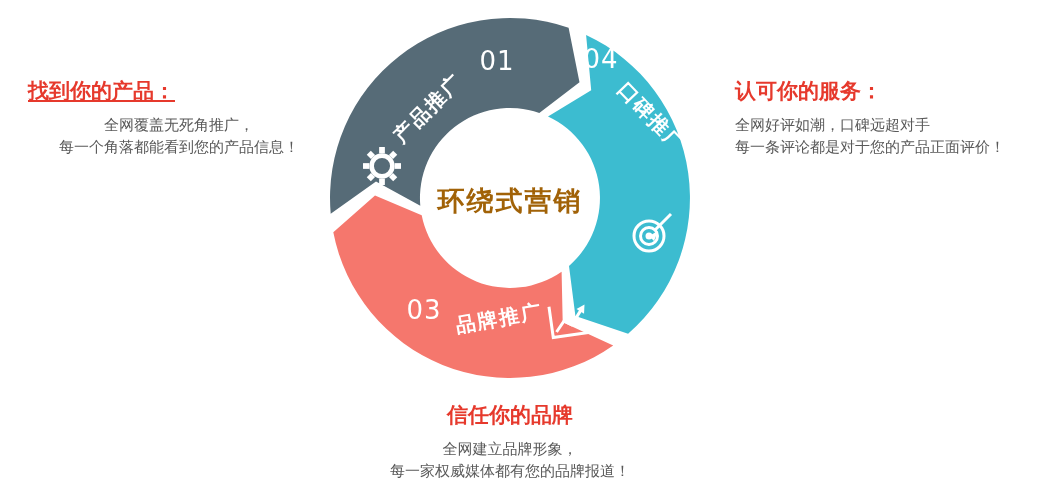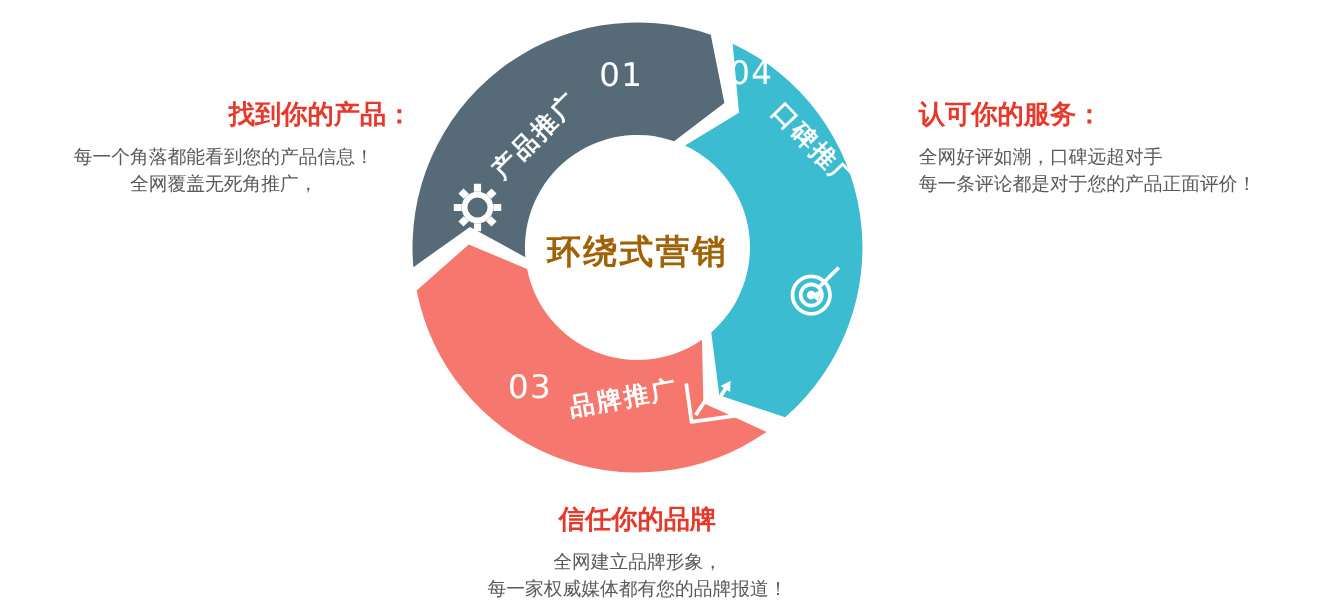--- a/index.html
+++ b/index.html
@@ -40,21 +40,21 @@
   }
 
   .callout { color:#595959; font-size:15px; line-height:1.5; }
   .callout .heading {
     color:#e6392c; font-size:21px; font-weight:bold; margin:0 0 6px 0;
     white-space:nowrap;
   }
   .callout .line { display:block; white-space:nowrap; }
 
   .callout-left   { left:28px;  top:76px;  width:302px; text-align:center; }
-  .callout-left .heading { text-align:right; }
+  .callout-left .heading { text-align:left;text-decoration:underline; }
   .callout-right  { left:735px; top:76px;  width:312px; text-align:left; }
   .callout-bottom { left:360px; top:400px; width:300px; text-align:center; }
 </style>
 </head>
 <body>
 
 <div class="stage">
 
   <svg class="abs ring" width="420" height="420" viewBox="0 0 420 420">
     <path d="M 30.7 225.7 A 180 180 0 0 1 268.6 39.8 L 279.5 94.3 L 239.3 124.9 A 90 90 0 0 0 120.3 217.8 L 76.0 193.5 Z" fill="#566b77"></path>
@@ -99,22 +99,22 @@
   <svg class="abs icon-chart" width="48" height="40" viewBox="0 0 48 40">
     <polyline points="5,4 5,35 44,35" stroke="#ffffff" stroke-width="3" fill="none"></polyline>
     <polyline points="9,30 18,20 25,25 36,12" stroke="#ffffff" stroke-width="3" fill="none"></polyline>
     <polygon points="40.5,6.7 38.8,15.7 32,9.9" fill="#ffffff"></polygon>
   </svg>
 
   <div class="abs center-title">环绕式营销</div>
 
   <div class="abs callout callout-left">
     <div class="heading">找到你的产品：</div>
+    <span class="line">全网覆盖无死角推广，</span>
     <span class="line">每一个角落都能看到您的产品信息！</span>
-    <span class="line">全网覆盖无死角推广，</span>
   </div>
 
   <div class="abs callout callout-bottom">
     <div class="heading">信任你的品牌</div>
     <span class="line">全网建立品牌形象，</span>
     <span class="line">每一家权威媒体都有您的品牌报道！</span>
   </div>
 
   <div class="abs callout callout-right">
     <div class="heading">认可你的服务：</div>

